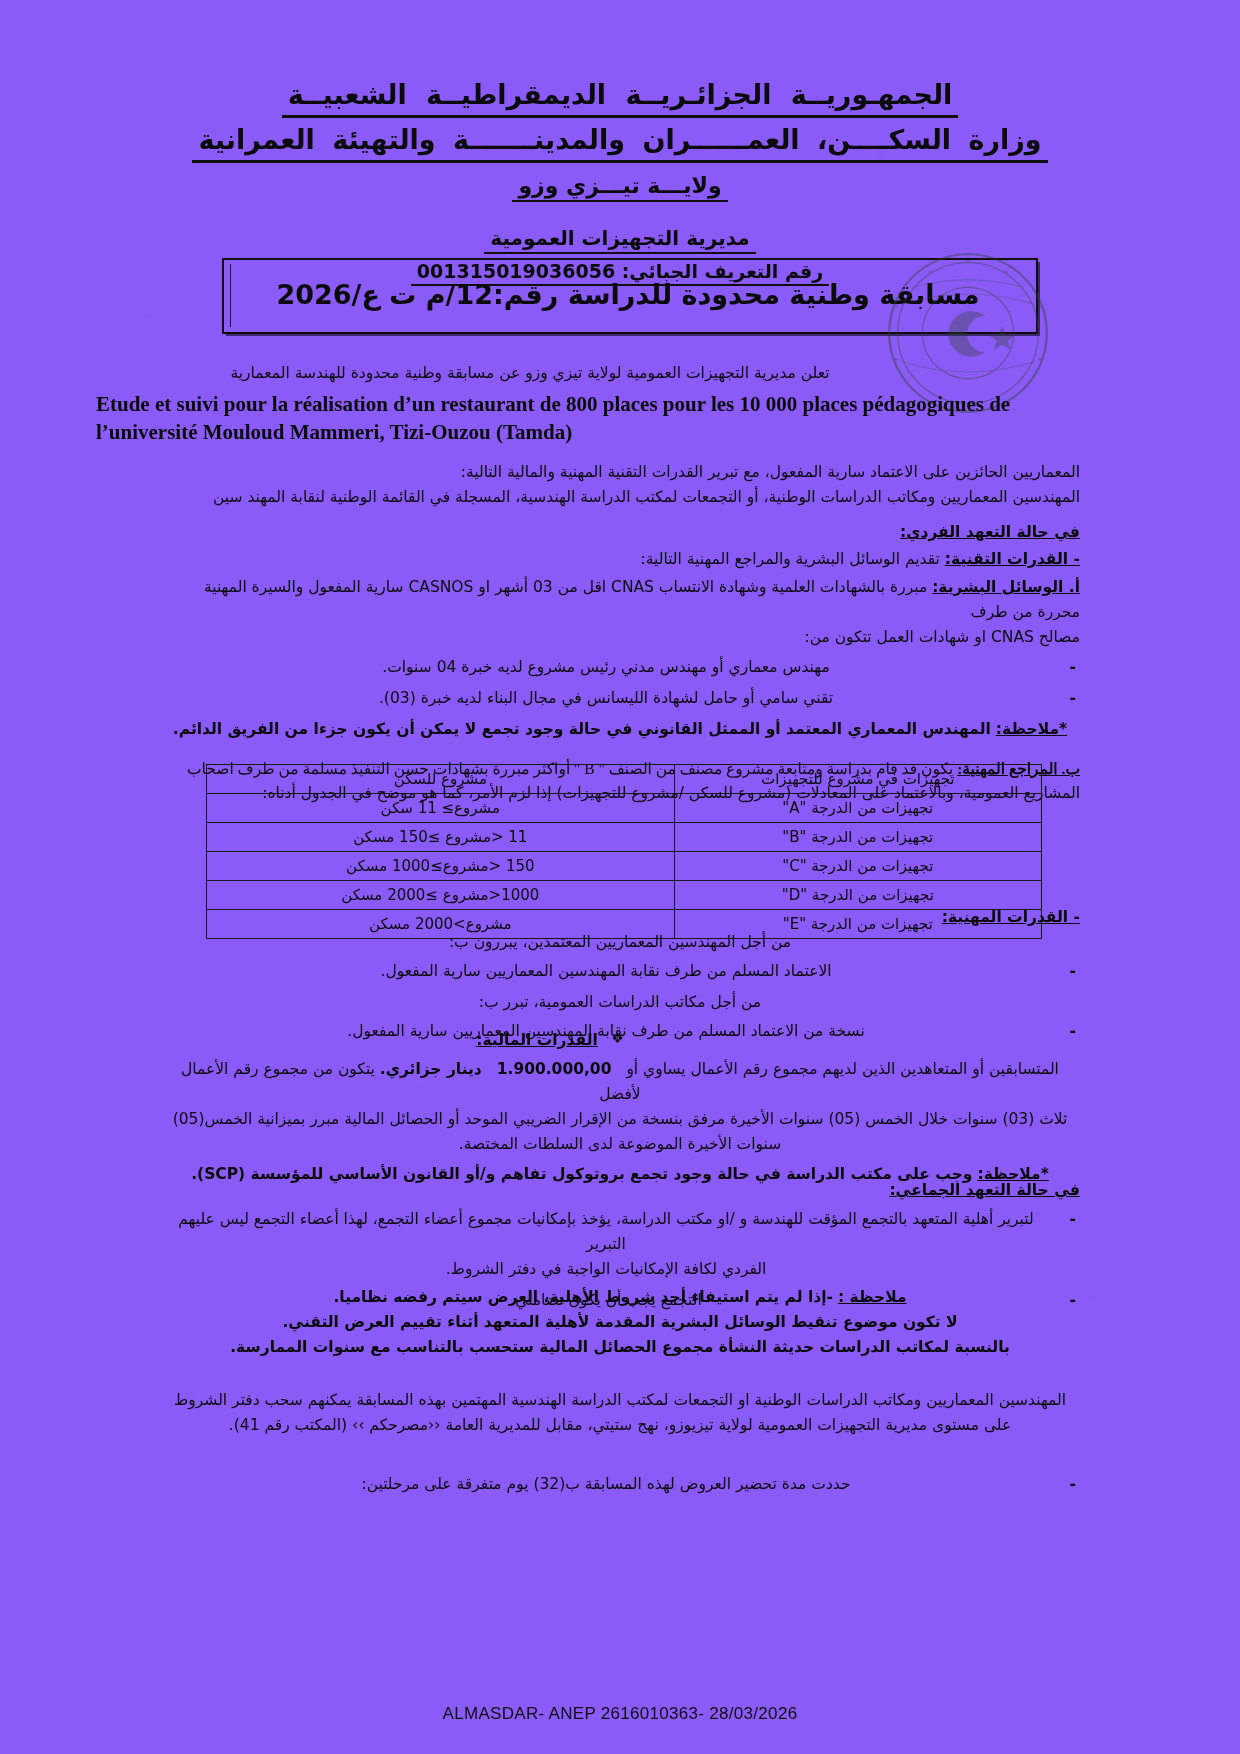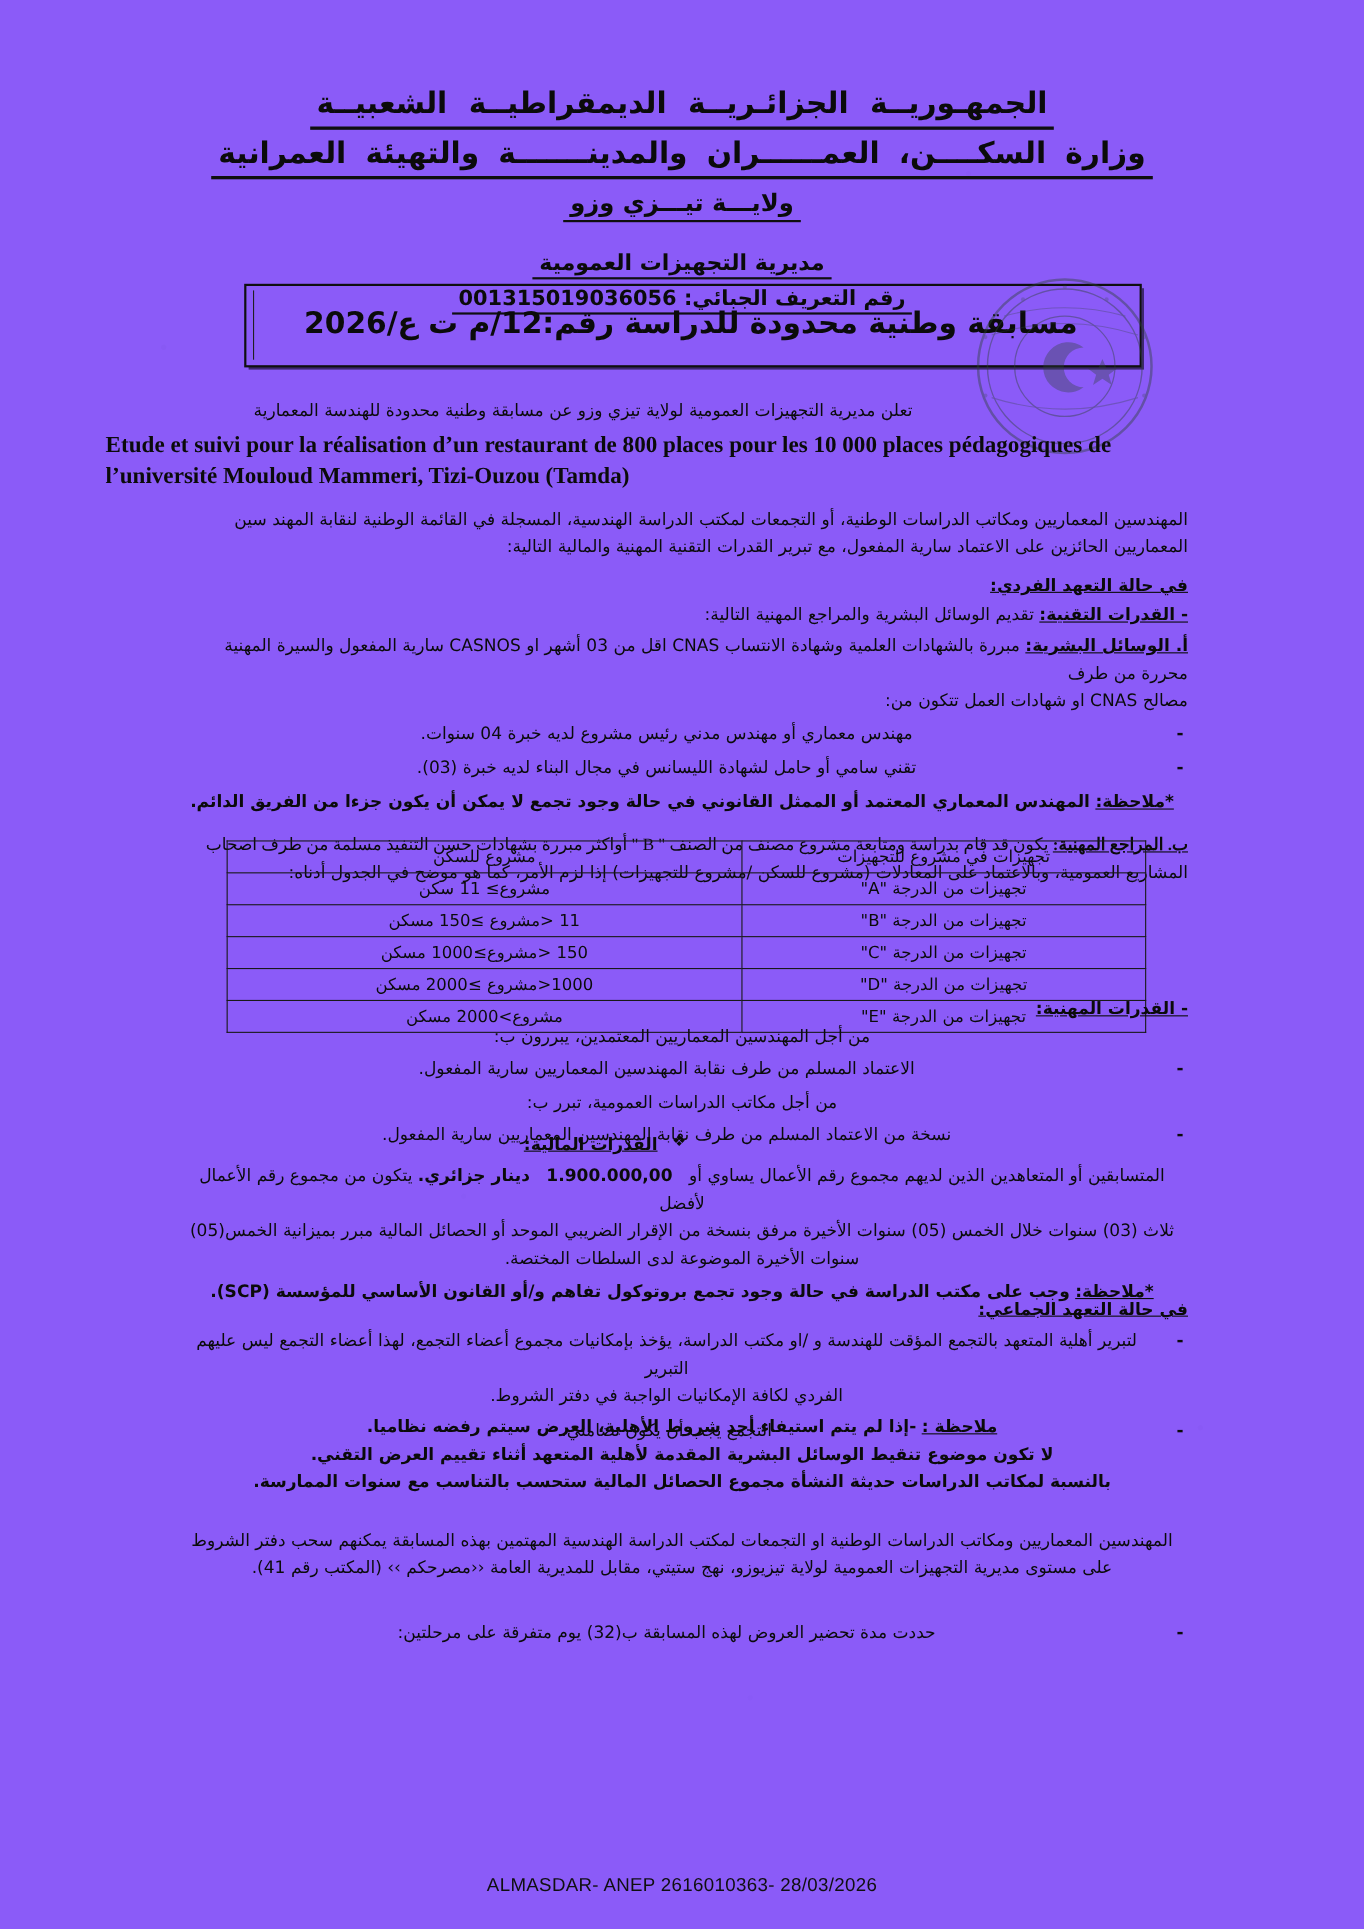--- a/index.html
+++ b/index.html
@@ -279,22 +279,22 @@
   </div>
 
   <div class="intro-ar">تعلن مديرية التجهيزات العمومية لولاية تيزي وزو عن مسابقة وطنية محدودة للهندسة المعمارية</div>
 
   <div class="fr-title">
     <div>Etude et suivi pour la réalisation d’un restaurant de 800 places pour les 10 000 places pédagogiques de</div>
     <div>l’université Mouloud Mammeri, Tizi-Ouzou (Tamda)</div>
   </div>
 
   <div class="block" style="top:460px; left:160px; width:920px;">
+    <div>المعماريين الحائزين على الاعتماد سارية المفعول، مع تبرير القدرات التقنية المهنية والمالية التالية:</div>
     <div>المهندسين المعماريين ومكاتب الدراسات الوطنية، أو التجمعات لمكتب الدراسة الهندسية، المسجلة في القائمة الوطنية لنقابة المهند سين</div>
-    <div>المعماريين الحائزين على الاعتماد سارية المفعول، مع تبرير القدرات التقنية المهنية والمالية التالية:</div>
   </div>
 
   <div class="block" style="top:520px; left:160px; width:920px;">
 
     <div class="bu">في حالة التعهد الفردي:</div>
 
     <div style="margin-top:2px;">
       <span class="bu">- القدرات التقنية:</span>
       <span>تقديم الوسائل البشرية والمراجع المهنية التالية:</span>
     </div>

